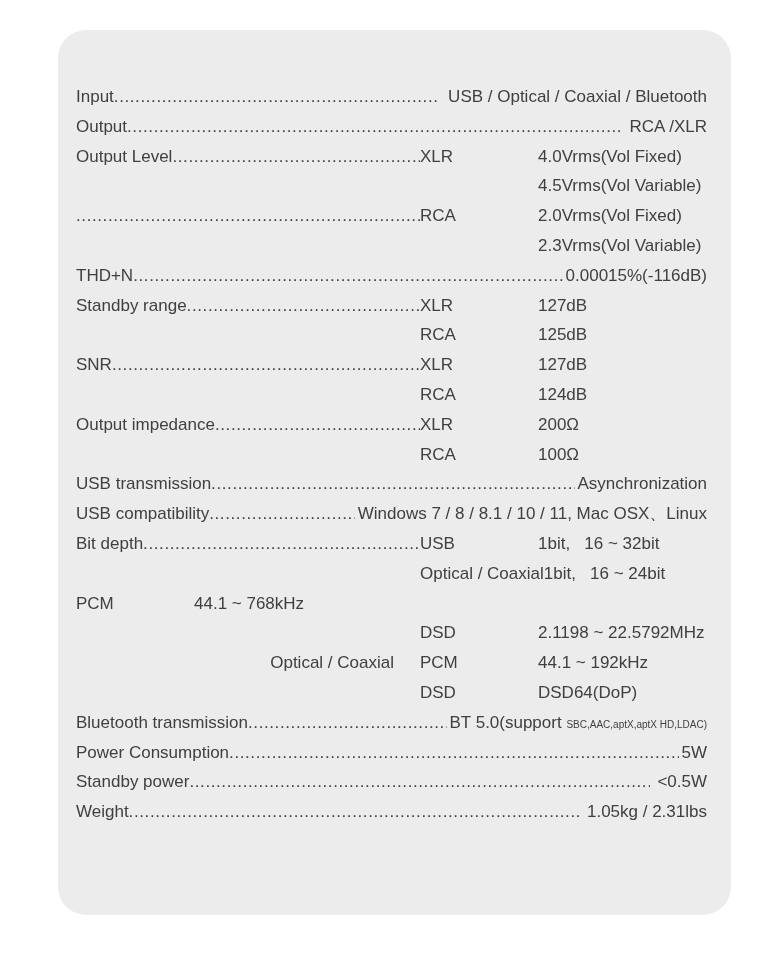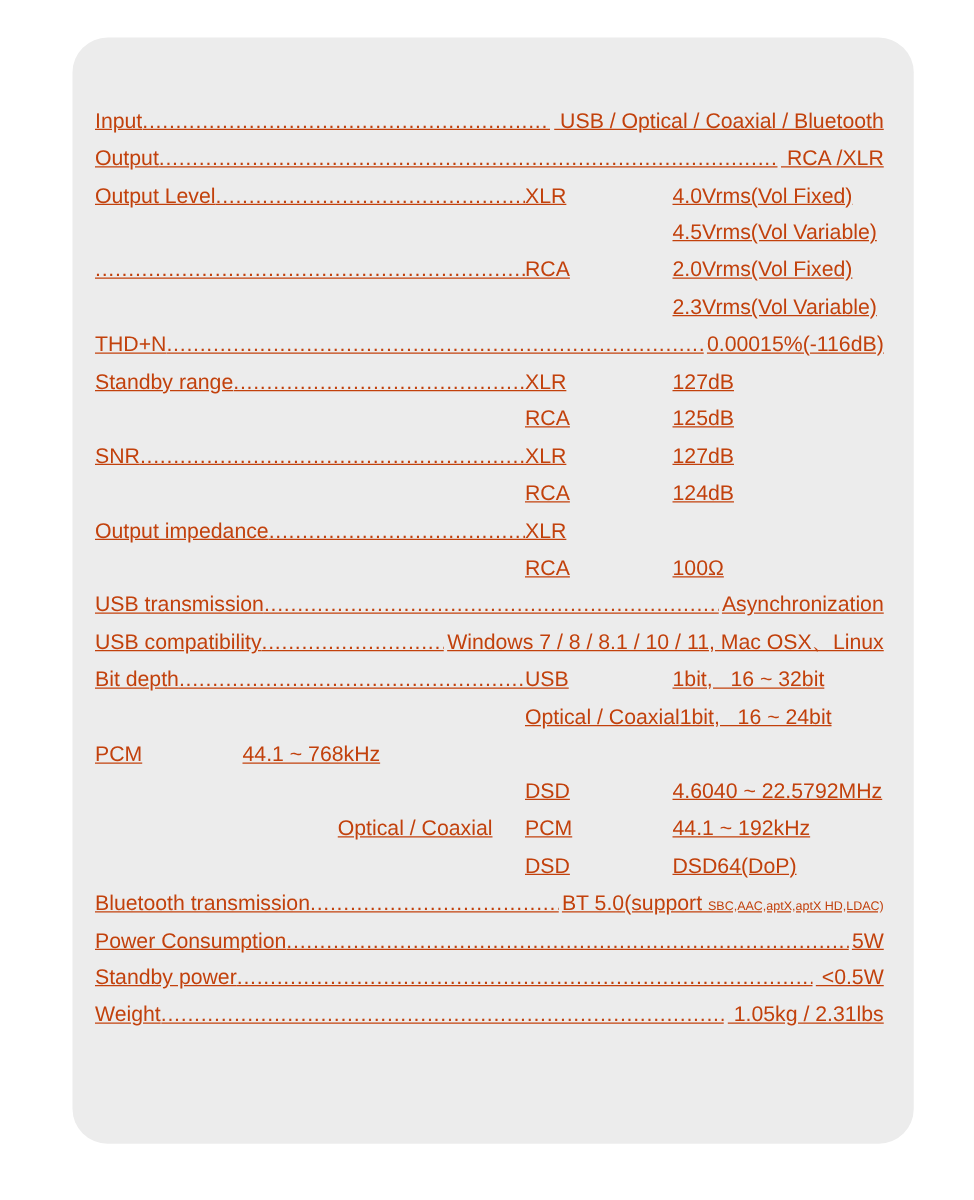--- a/index.html
+++ b/index.html
@@ -56,21 +56,21 @@
     white-space: pre;
     min-width: 0;
   }
   .value.grow { flex: 1 1 auto; }
   .value.auto { flex: 0 0 auto; padding-left: 3px; }
   .small { font-size: 10px; }
 </style>
 </head>
 <body style="background: rgb(255, 255, 255);">
 
-<div class="card" id="spec-card" style="background: rgb(236, 236, 236); color: #c2410c; text-decoration: underline;">
+<div class="card" id="spec-card" style="background: rgb(236, 236, 236); color: #404040;">
     <div class="row">
       <span class="label">Input</span>
       <span class="dots"></span>
       <span class="value auto"> USB / Optical / Coaxial / Bluetooth</span>
     </div>
     <div class="row">
       <span class="label">Output</span>
       <span class="dots"></span>
       <span class="value auto"> RCA /XLR</span>
     </div>
@@ -129,20 +129,21 @@
       <div class="left"></div>
       <span class="mid">RCA</span>
       <span class="value grow">124dB</span>
     </div>
     <div class="row">
       <div class="left">
         <span class="label">Output impedance</span>
         <span class="dots"></span>
       </div>
       <span class="mid">XLR</span>
+      <span class="value grow">200Ω</span>
     </div>
     <div class="row">
       <div class="left"></div>
       <span class="mid">RCA</span>
       <span class="value grow">100Ω</span>
     </div>
     <div class="row">
       <span class="label">USB transmission</span>
       <span class="dots"></span>
       <span class="value auto">Asynchronization</span>
@@ -165,21 +166,21 @@
       <span class="mid">Optical / Coaxial</span>
       <span class="value grow">1bit,   16 ~ 24bit</span>
     </div>
     <div class="row">
       <span class="mid">PCM</span>
       <span class="value grow">44.1 ~ 768kHz</span>
     </div>
     <div class="row">
       <div class="left"></div>
       <span class="mid">DSD</span>
-      <span class="value grow">4.6040 ~ 22.5792MHz</span>
+      <span class="value grow">2.1198 ~ 22.5792MHz</span>
     </div>
     <div class="row">
       <div class="left alignright">
         <span class="sub">Optical / Coaxial</span>
       </div>
       <span class="mid">PCM</span>
       <span class="value grow">44.1 ~ 192kHz</span>
     </div>
     <div class="row">
       <div class="left"></div>

